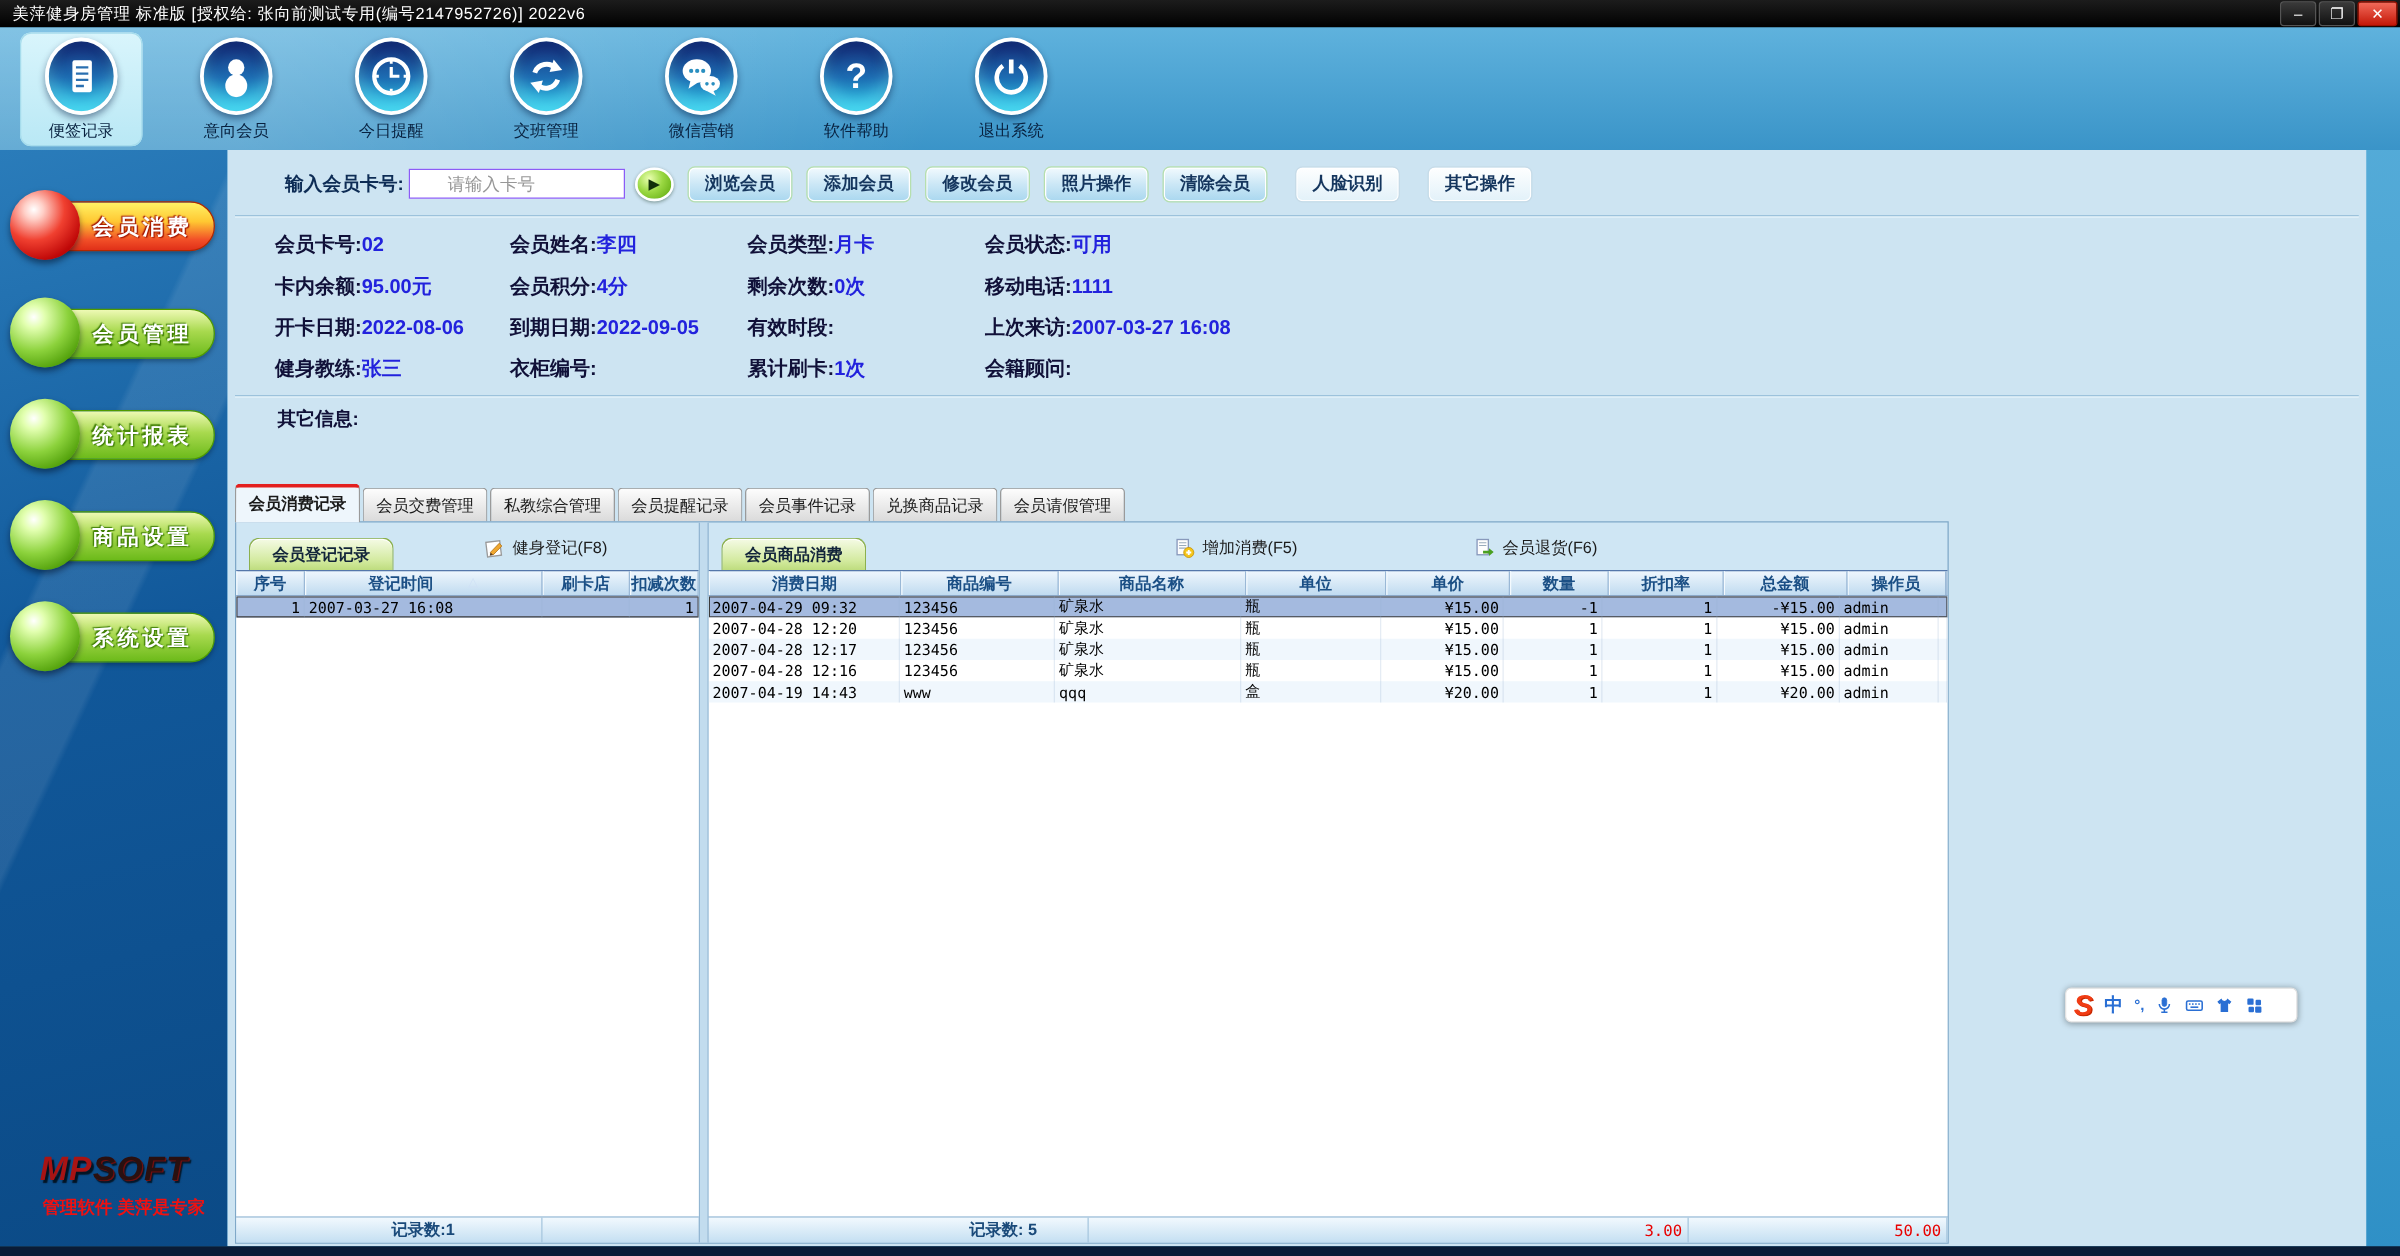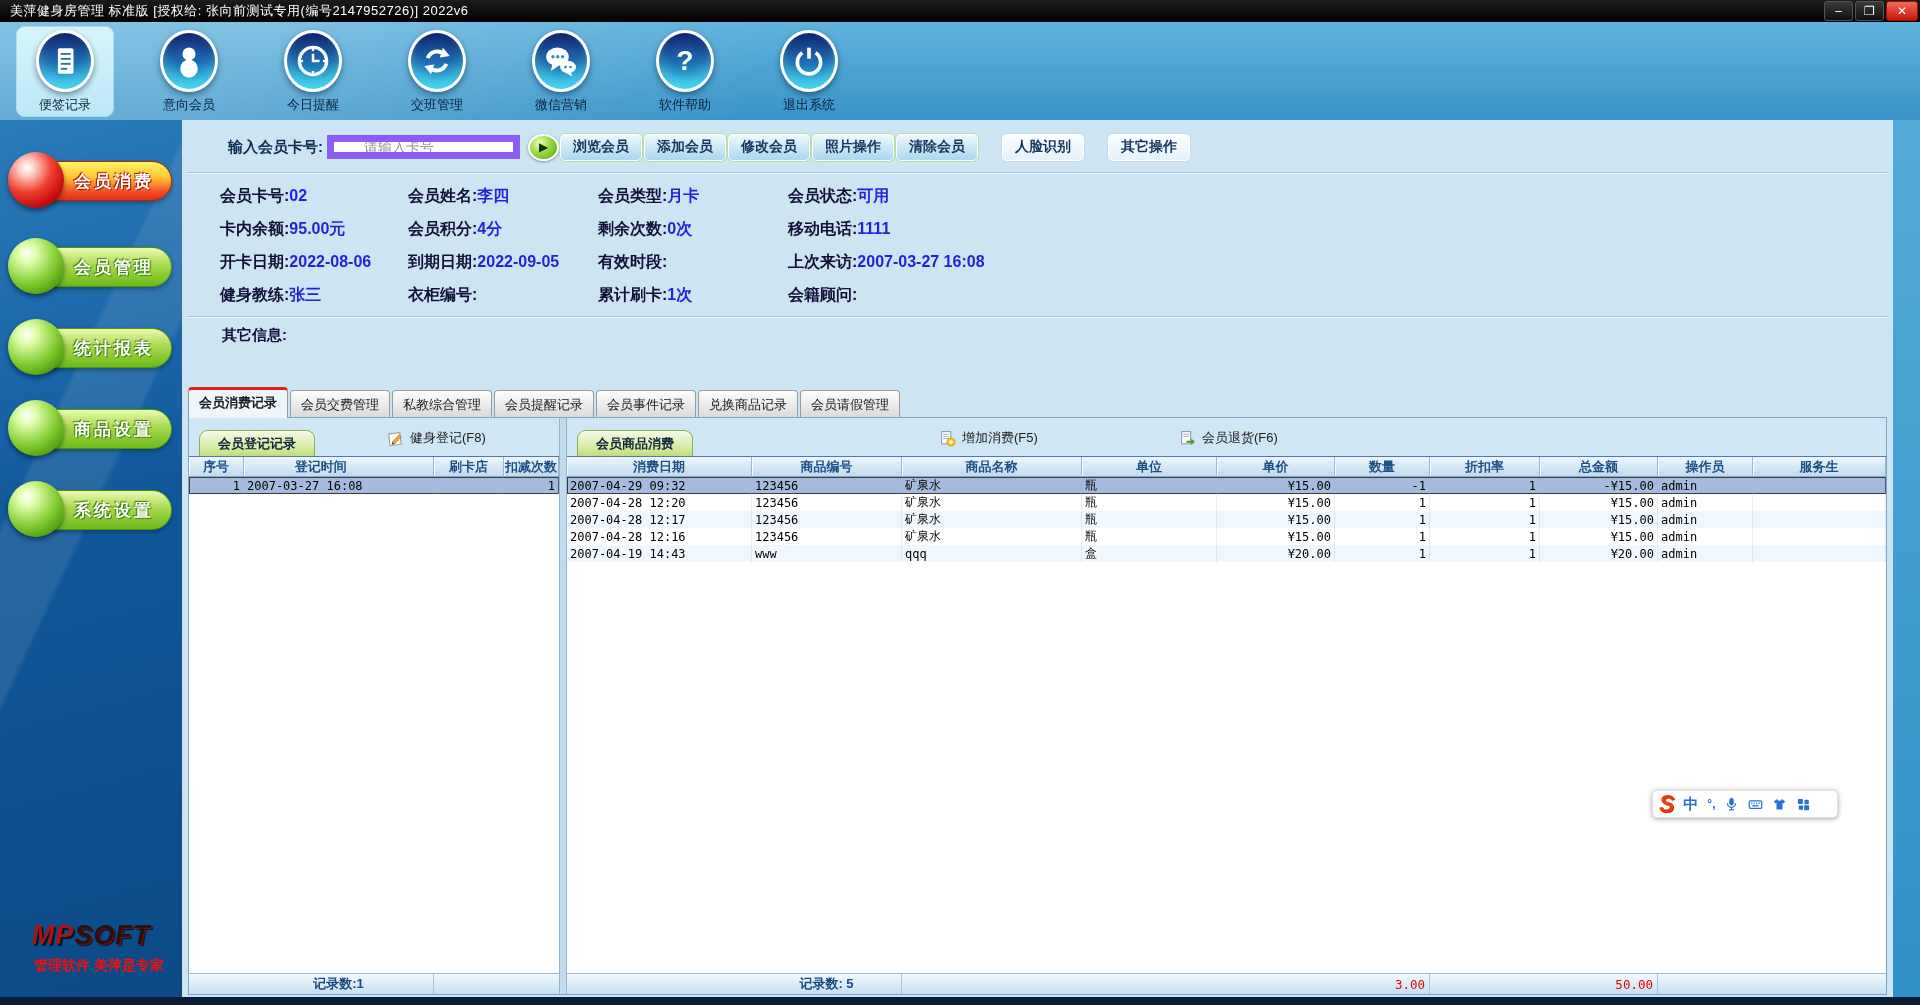--- a/index.html
+++ b/index.html
@@ -49,47 +49,47 @@
   .brand .logo{font-size:27px;font-weight:900;font-style:italic;letter-spacing:1px;
     color:#a81414;text-shadow:2px 2px 1px rgba(0,0,0,.75);}
   .brand .logo .soft{color:#2a1010;text-shadow:1px 1px 0 #701010,2px 2px 1px rgba(0,0,0,.7);}
   .brand .slogan{margin-top:6px;font-size:14px;font-weight:bold;color:#ee1111;padding-left:16px;}
   
   .main{position:absolute;left:182px;top:120px;width:1711px;height:877px;background:#cde4f2;}
   .bottomedge{position:absolute;left:0;bottom:0;width:100%;height:8px;background:#0a1c36;}
   
   .cardbar{position:absolute;left:46px;top:13px;height:28px;display:flex;align-items:center;}
   .cardbar .clabel{font-size:15px;font-weight:bold;color:#0d2c55;margin-right:4px;}
-  .cardinput{width:193px;height:24px;border:7px solid #8b5cf6;background:#fff;font-size:14px;
+  .cardinput{width:173px;height:24px;border:1px solid #8b5cf6;background:#fff;font-size:14px;
     padding-left:30px;box-sizing:border-box;color:#333;}
   .cardinput::placeholder{color:#979797;}
   .gobtn{width:31px;height:27px;margin-left:8px;border-radius:50%;border:2px solid #fff;box-sizing:border-box;
     background:radial-gradient(circle at 35% 30%,#eaffb0 0%,#9ad842 45%,#58a408 100%);
     display:flex;align-items:center;justify-content:center;cursor:pointer;box-shadow:0 1px 3px rgba(0,30,0,.4);}
   .gobtn span{color:#12300a;font-size:12px;line-height:1;}
-  .abtn{height:27px;padding:0 13px;border-radius:6px;border:1px solid #b6dfae;
+  .abtn{height:27px;margin-left:11px;padding:0 13px;border-radius:6px;border:1px solid #b6dfae;
     background:linear-gradient(#f2fafe 0%,#cbe7f6 50%,#a9d7ef 100%);box-shadow:inset 0 0 0 1px #fff;
     font-size:14px;font-weight:bold;color:#15365e;display:flex;align-items:center;cursor:pointer;}
   .abtn.lite{background:linear-gradient(#feffff 0%,#e2f1f9 100%);border-color:#c6dbe8;margin-left:22px;}
   .sep{position:absolute;left:6px;right:6px;height:1px;background:#9cc2dc;box-shadow:0 1px 0 #eef7fd;}
   
   .infogrid{position:absolute;left:38px;top:60px;display:grid;grid-template-columns:188px 190px 190px 430px;
     grid-auto-rows:33px;align-items:center;}
   .ifield{font-size:16px;white-space:nowrap;}
   .ifield .il{font-weight:bold;color:#101038;}
   .ifield .iv{color:#2222dd;font-weight:bold;}
   .otherinfo{position:absolute;left:40px;top:206px;font-size:15px;font-weight:bold;color:#101038;}
   
   .tabstrip{position:absolute;left:6px;top:269px;display:flex;align-items:flex-end;height:29px;}
   .tab{padding:5px 10px 4px;font-size:13px;color:#1a1a1a;background:linear-gradient(#fdfdfd,#d9d9d9);
     border:1px solid #9a9a9a;border-bottom:none;border-radius:4px 4px 0 0;margin-right:2px;cursor:pointer;}
   .tab.active{background:#eef6fc;border-top:3px solid #e31f1f;padding-top:4px;padding-bottom:6px;
     font-weight:bold;position:relative;z-index:2;}
   
-  .cpanel{position:absolute;left:6px;top:297px;width:1699px;height:578px;box-sizing:border-box;
+  .cpanel{position:absolute;left:6px;top:297px;width:1371px;height:578px;box-sizing:border-box;
     border:1px solid #7fa8c8;background:#cfe6f4;display:flex;text-align:center;}
   .panelL{width:370px;display:flex;flex-direction:column;}
   .pdivider{width:6px;background:#c2dcee;border-left:1px solid #93b6d2;border-right:1px solid #93b6d2;}
   .panelR{flex:1;display:flex;flex-direction:column;min-width:0;}
   .phead{height:38px;position:relative;flex:none;}
   .gtab{position:absolute;bottom:0;left:10px;padding:4px 18px 3px;font-size:13px;font-weight:bold;color:#12243a;
     background:linear-gradient(#f5fbe6 0%,#d3ea9f 70%,#bedc7e 100%);border:1px solid #8cb04e;border-bottom:none;
     border-radius:9px 9px 0 0;box-shadow:inset 0 1px 0 #fff;cursor:pointer;}
   .hact{position:absolute;bottom:9px;display:flex;align-items:center;gap:6px;font-size:13px;color:#1c1c1c;cursor:pointer;}
   .hact svg{width:17px;height:17px;}

